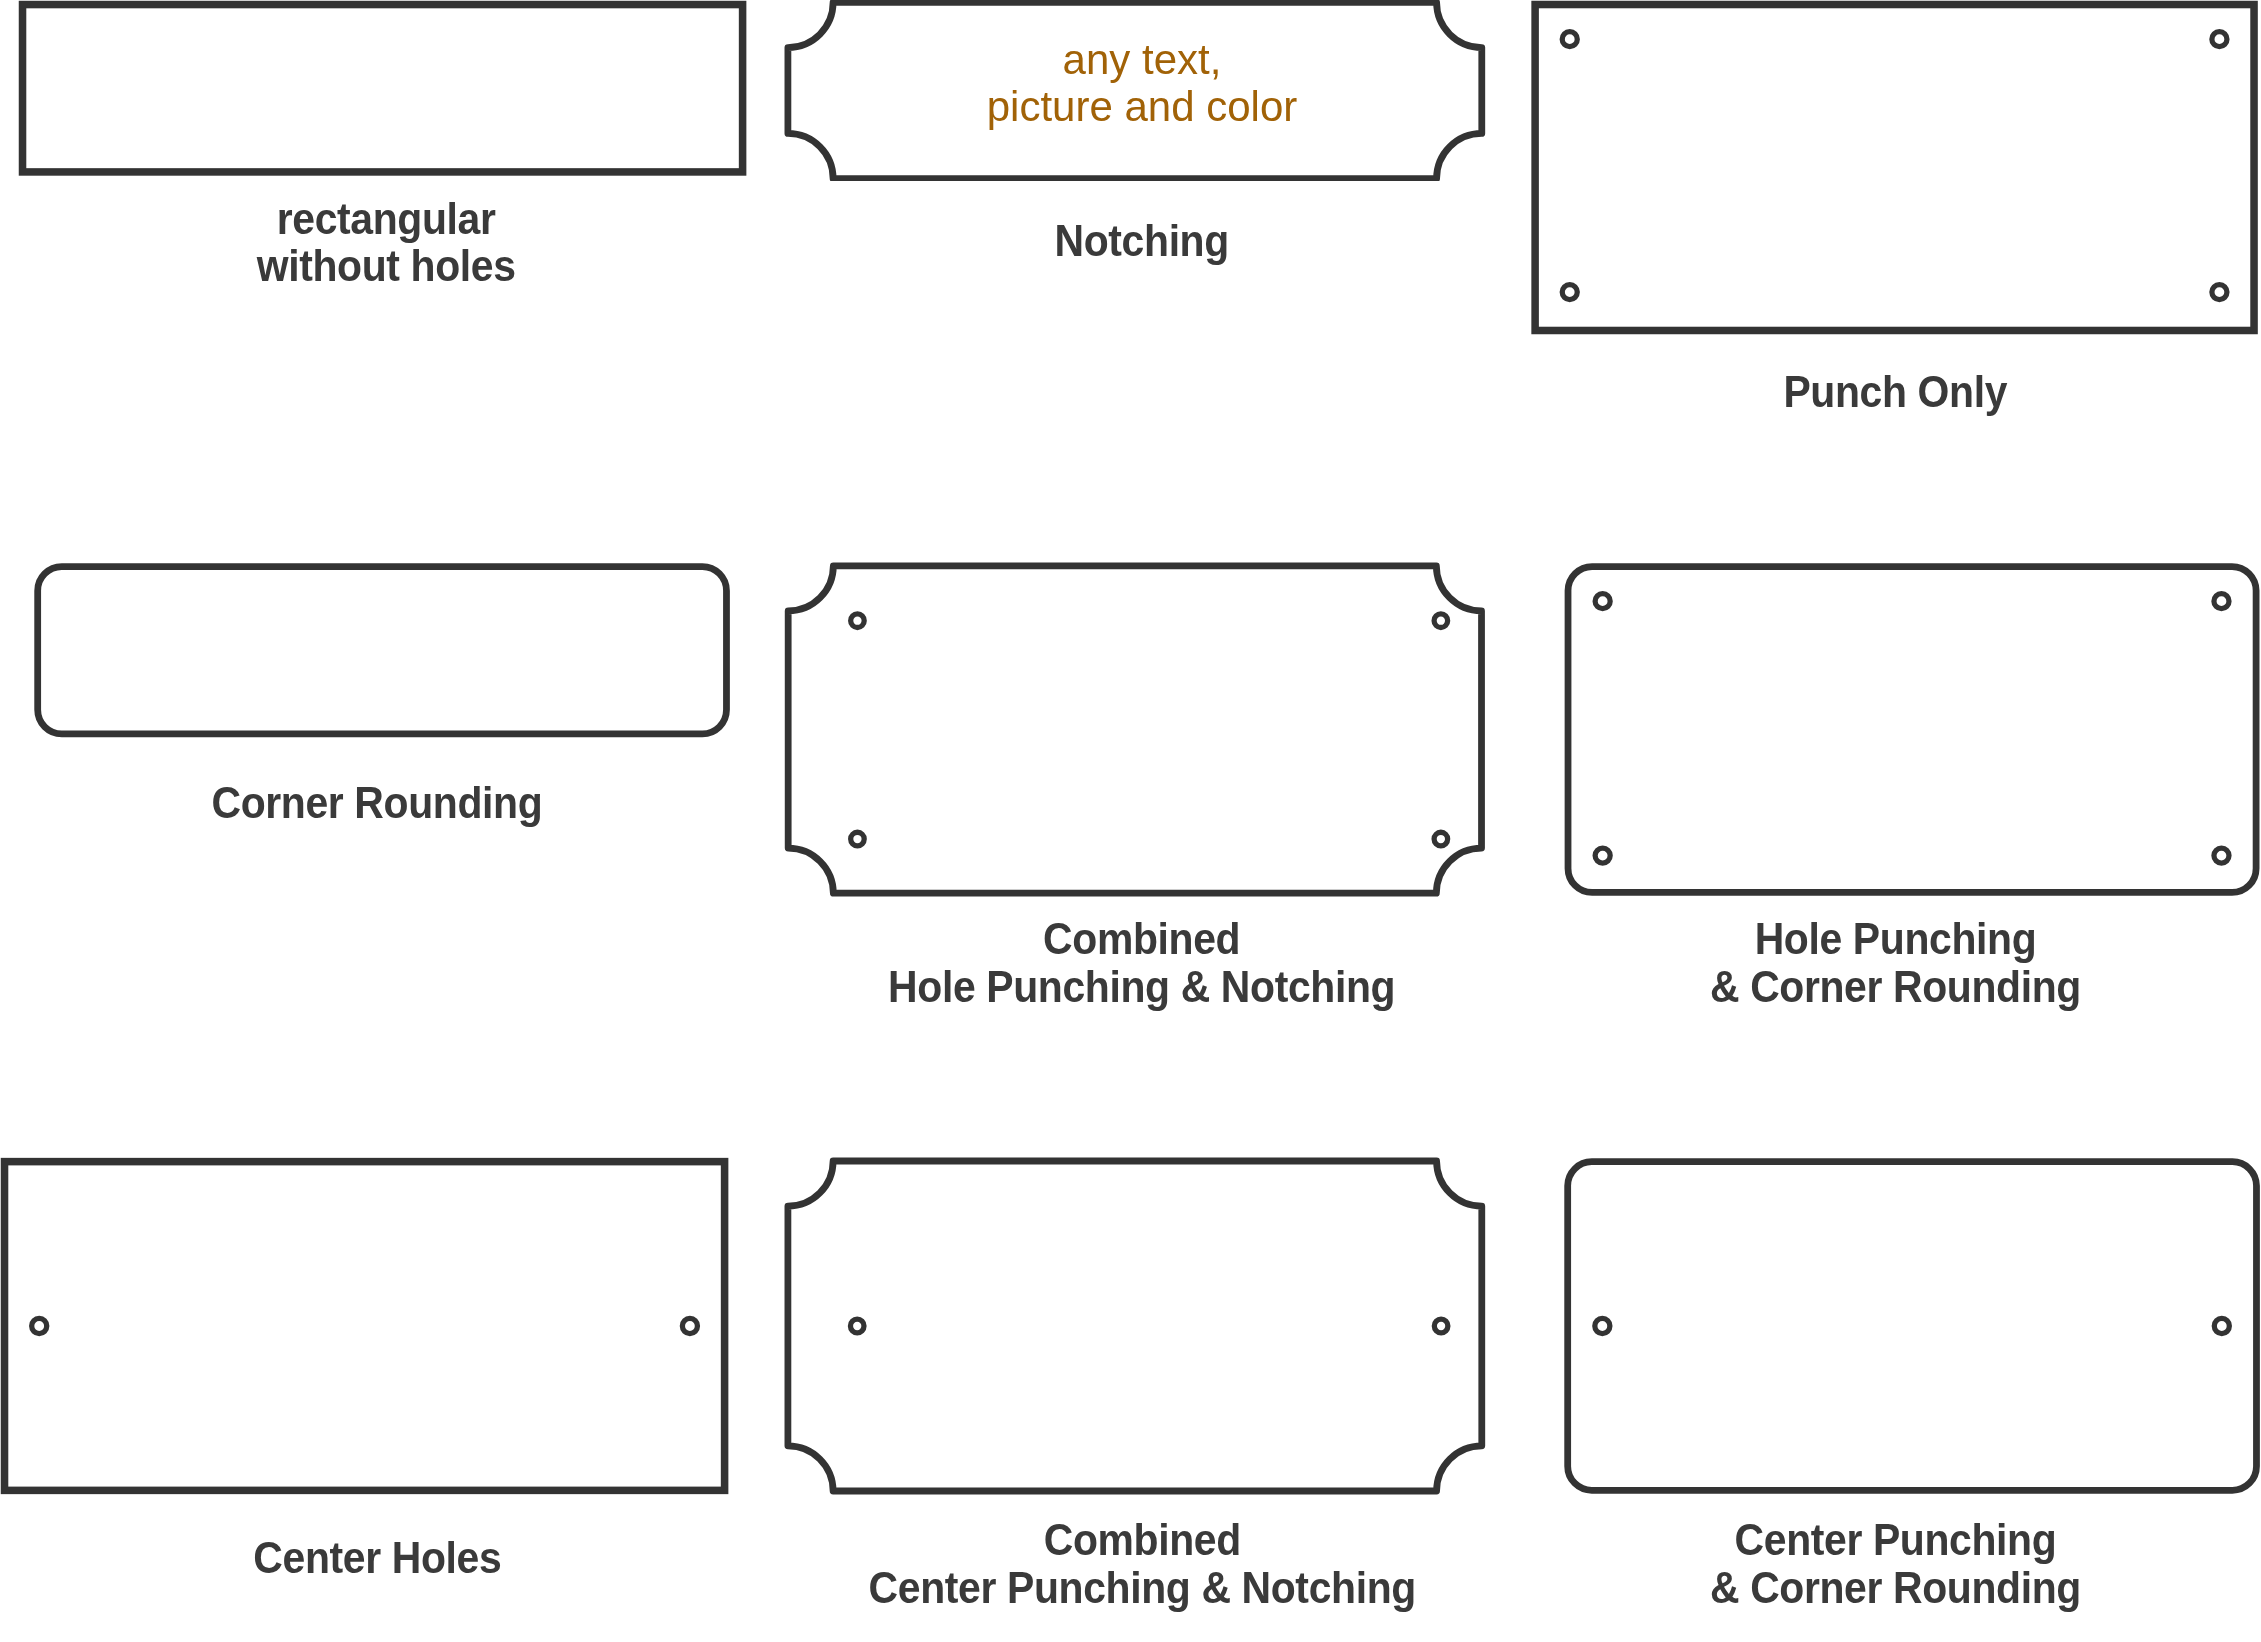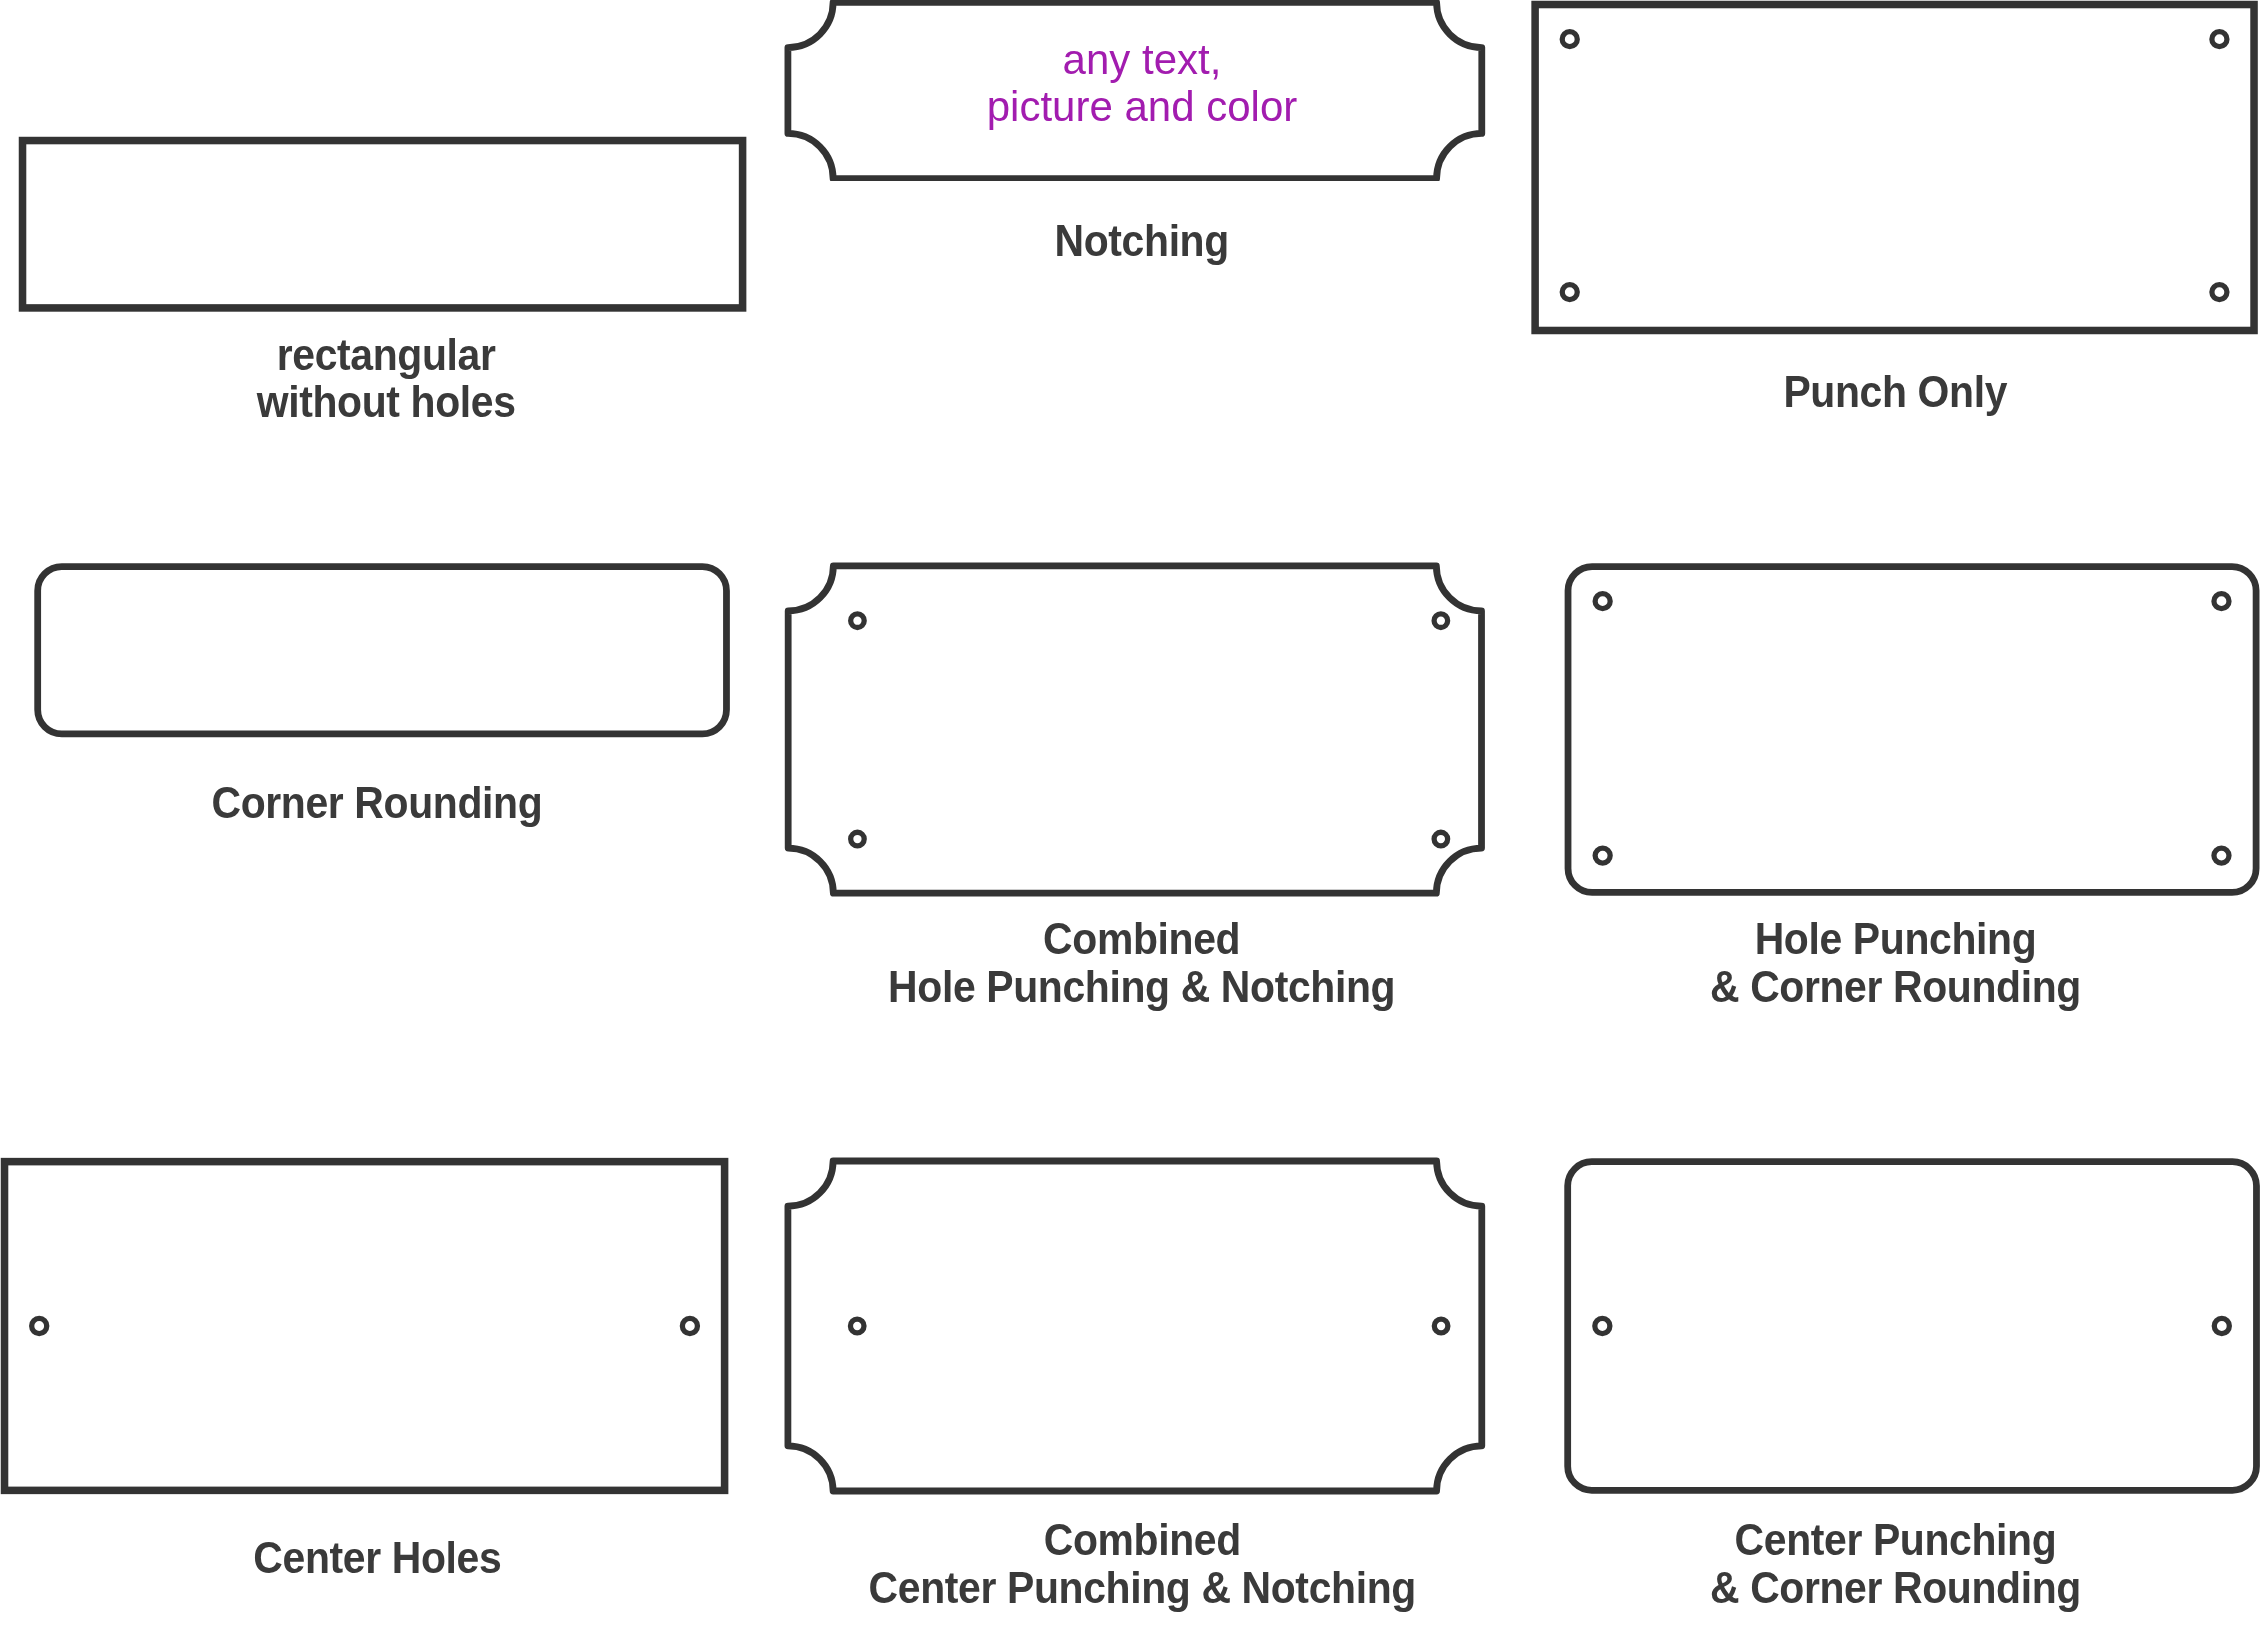--- a/index.html
+++ b/index.html
@@ -62,30 +62,30 @@
   .cap-r3 { margin-top: 39px; }
   .cap-r3-c2 { margin-top: 21px; }
   .cap-r3-c3 { margin-top: 21px; }
 
   .plate-text {
     position: absolute;
     left: 0;
     right: 0;
     top: 36px;
     text-align: center;
-    color: #a21caf;
+    color: #a16207;
     font-family: "Liberation Sans", sans-serif;
     font-weight: normal;
     font-size: 42px;
     line-height: 1.12;
     white-space: pre-line;
     pointer-events: none;
   }
   
-  .c-r1c1 { padding-left: 18px; justify-content: center; }
+  .c-r1c1 { padding-left: 18px; }
   .c-r1c2 { }
   .c-r1c3 { }
 </style>
 </head>
 <body>
 
 <div id="sheet">
   <div class="grid">
 
     <div class="cell c-r1c1">

